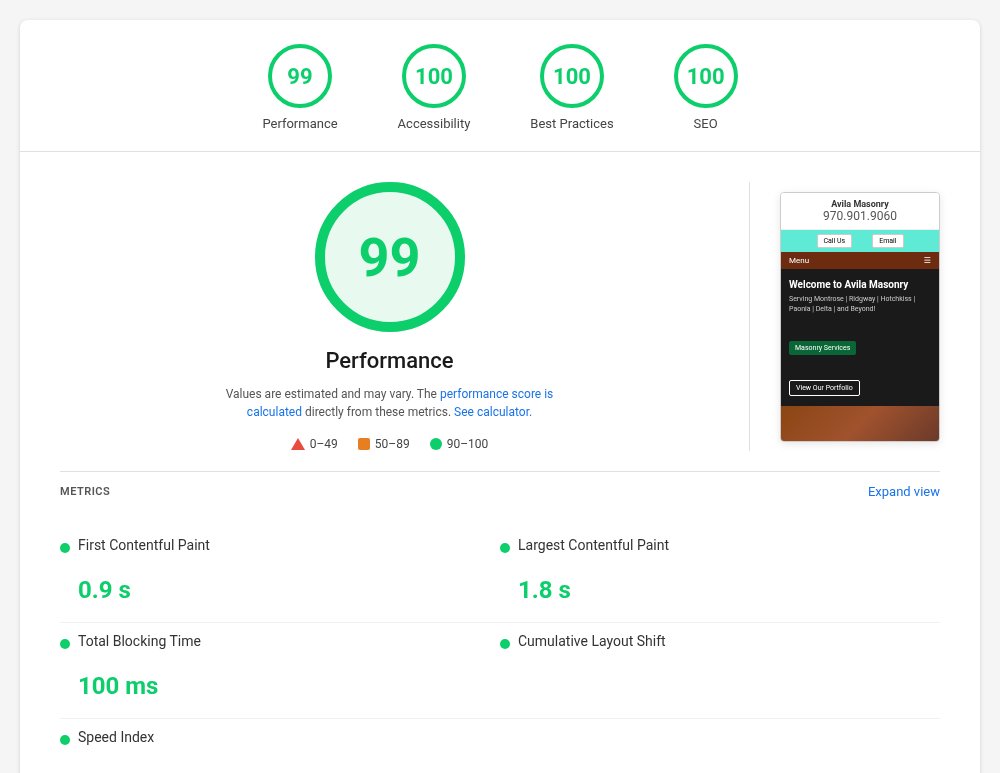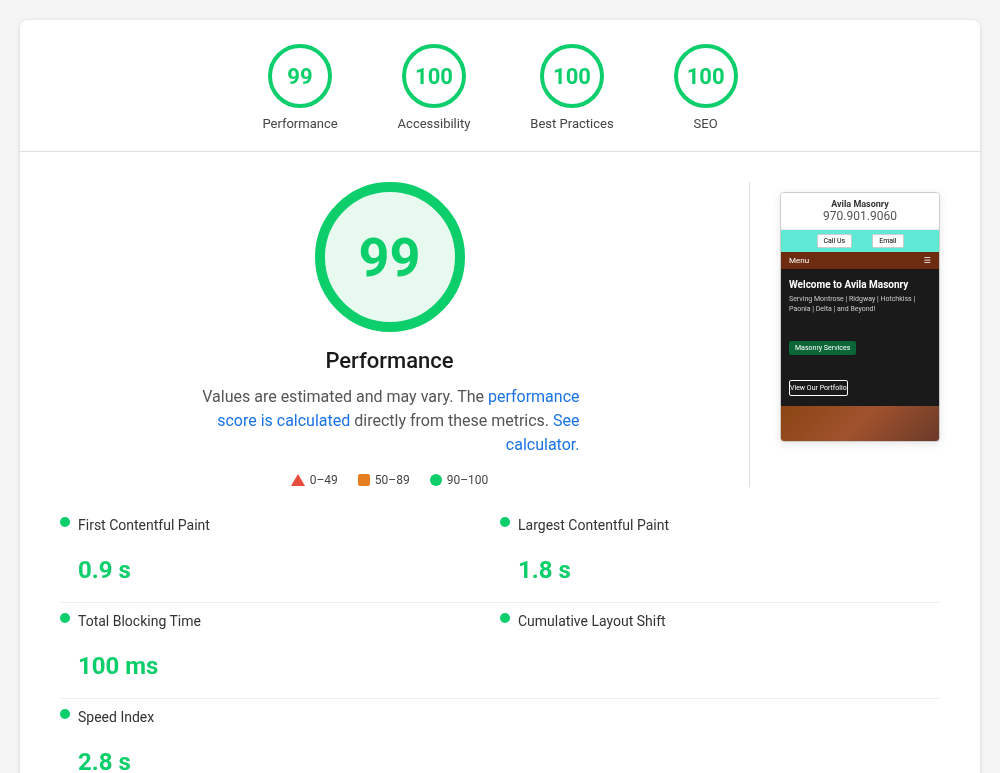--- a/index.html
+++ b/index.html
@@ -79,23 +79,23 @@
       color: #0cce6b;
       margin-bottom: 16px;
     }
     .big-score-title {
       font-size: 22px;
       font-weight: 500;
       color: #1a1a1a;
       margin-bottom: 12px;
     }
     .disclaimer {
-      font-size: 16px;
+      font-size: 12px;
       color: #555;
-      text-align: right;
+      text-align: center;
       max-width: 380px;
       line-height: 1.5;
       margin-bottom: 16px;
     }
     .disclaimer a {
       color: #1a73e8;
       text-decoration: none;
     }
     .legend {
       display: flex;
@@ -212,21 +212,21 @@
       font-size: 7px;
       padding: 3px 6px;
       border-radius: 2px;
       display: inline-block;
       margin-bottom: 20px;
     }
     .phone-cta-btn2 {
       background: transparent;
       color: #fff;
       font-size: 7px;
-      padding: 3px 0;
+      padding: 3px 6px;
       border: 1px solid #fff;
       border-radius: 2px;
       display: inline-block;
     }
     .phone-img-placeholder {
       height: 35px;
       background: linear-gradient(135deg, #8B4513 0%, #A0522D 50%, #6B3A2A 100%);
     }
     
     .metrics-section {
@@ -259,21 +259,21 @@
     }
     .metric-item {
       padding: 10px 0 18px;
       border-bottom: 1px solid #f0f0f0;
     }
     .metric-item:nth-child(odd) {
       padding-right: 40px;
     }
     .metric-name-row {
       display: flex;
-      align-items: flex-start;
+      align-items: flex-end;
       gap: 8px;
       margin-bottom: 4px;
     }
     .metric-dot {
       width: 10px;
       height: 10px;
       border-radius: 50%;
       background: #0cce6b;
       flex-shrink: 0;
     }
@@ -376,20 +376,24 @@
           <div class="phone-cta-btn">Masonry Services</div>
           <br>
           <div class="phone-cta-btn2">View Our Portfolio</div>
         </div>
         <div class="phone-img-placeholder"></div>
       </div>
     </div>
   </div>
 
   <div class="metrics-section">
+    <div class="metrics-header">
+      <span class="metrics-title">METRICS</span>
+      <span class="expand-view">Expand view</span>
+    </div>
     <div class="metrics-grid">
 
       <div class="metric-item">
         <div class="metric-name-row">
           <div class="metric-dot"></div>
           <span class="metric-name">First Contentful Paint</span>
         </div>
         <div class="metric-value">0.9 s</div>
       </div>
 

